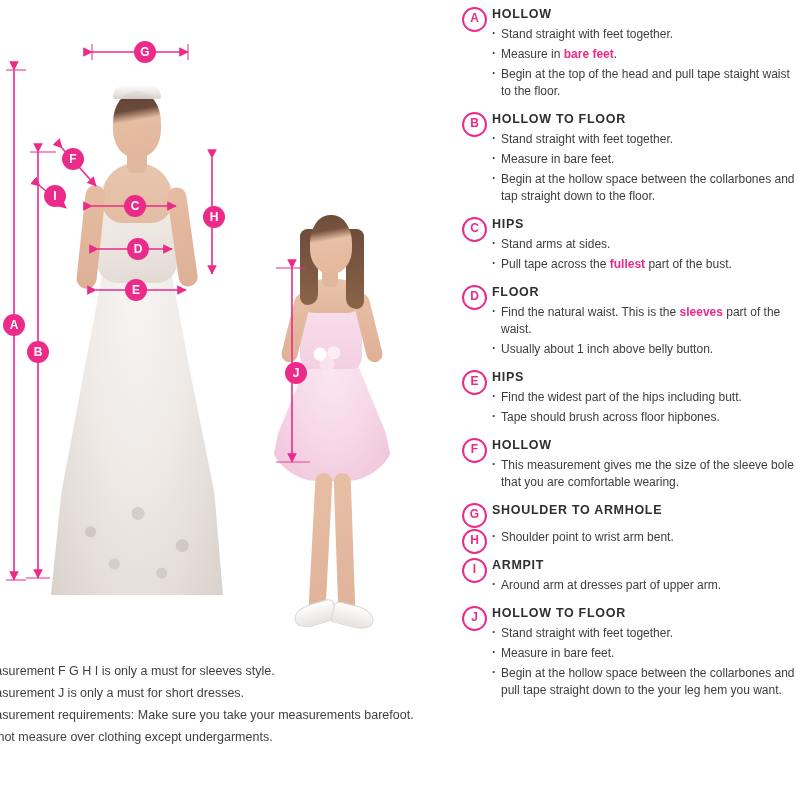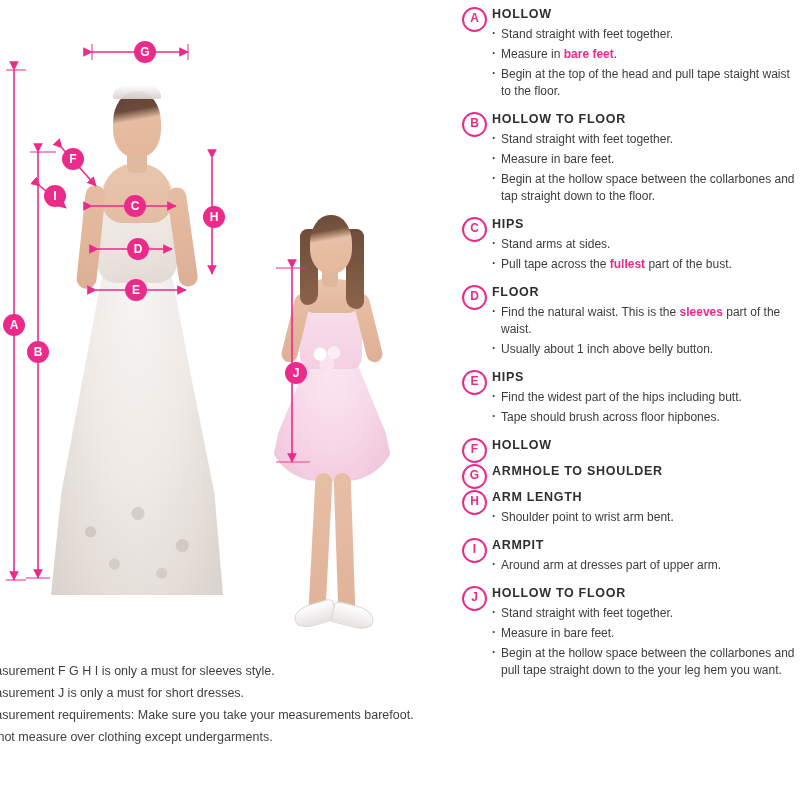--- a/index.html
+++ b/index.html
@@ -515,28 +515,30 @@
         <div class="item-badge">E</div>
         <div class="item-title">HIPS</div>
         <ul class="bullets">
           <li>Find the widest part of the hips including butt.</li>
           <li>Tape should brush across floor hipbones.</li>
         </ul>
       </div>
       <div class="item">
         <div class="item-badge">F</div>
         <div class="item-title">HOLLOW</div>
+        <ul class="bullets">
+          <li>This measurement gives me the size of the sleeve bole that you are comfortable wearing.</li>
+        </ul>
       </div>
       <div class="item">
         <div class="item-badge">G</div>
-        <div class="item-title">ARMHOLE TO SHOULDER</div>
+        <div class="item-title">SHOULDER TO ARMHOLE</div>
       </div>
       <div class="item">
         <div class="item-badge">H</div>
-        <div class="item-title">ARM LENGTH</div>
         <ul class="bullets">
           <li>Shoulder point to wrist arm bent.</li>
         </ul>
       </div>
       <div class="item">
         <div class="item-badge">I</div>
         <div class="item-title">ARMPIT</div>
         <ul class="bullets">
           <li>Around arm at dresses part of upper arm.</li>
         </ul>

